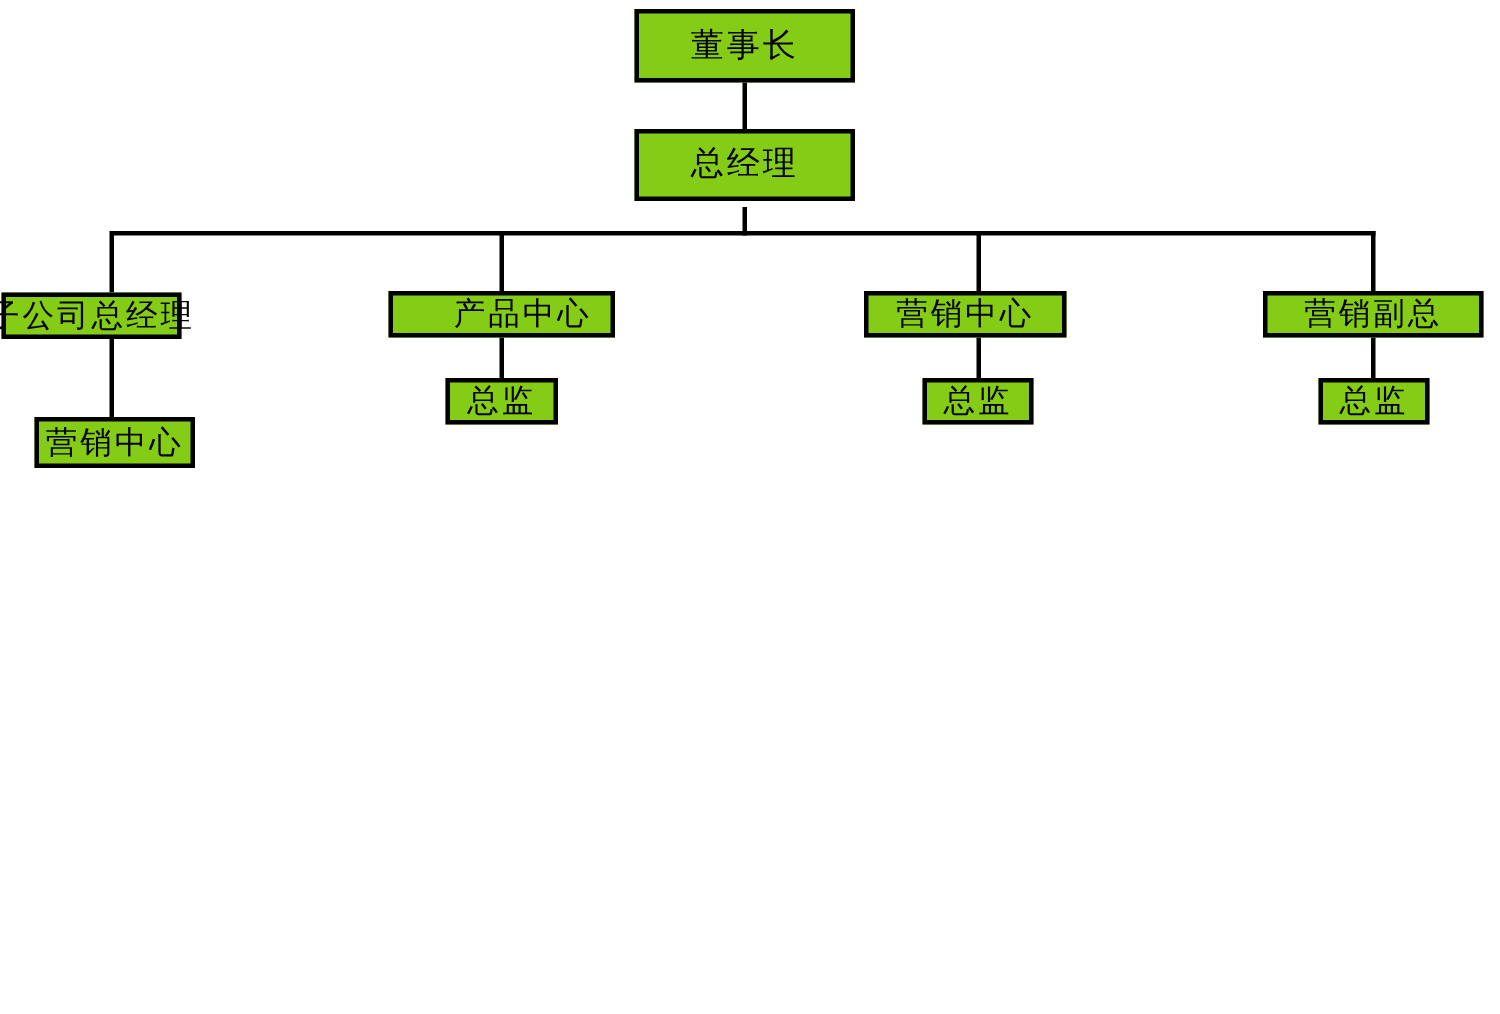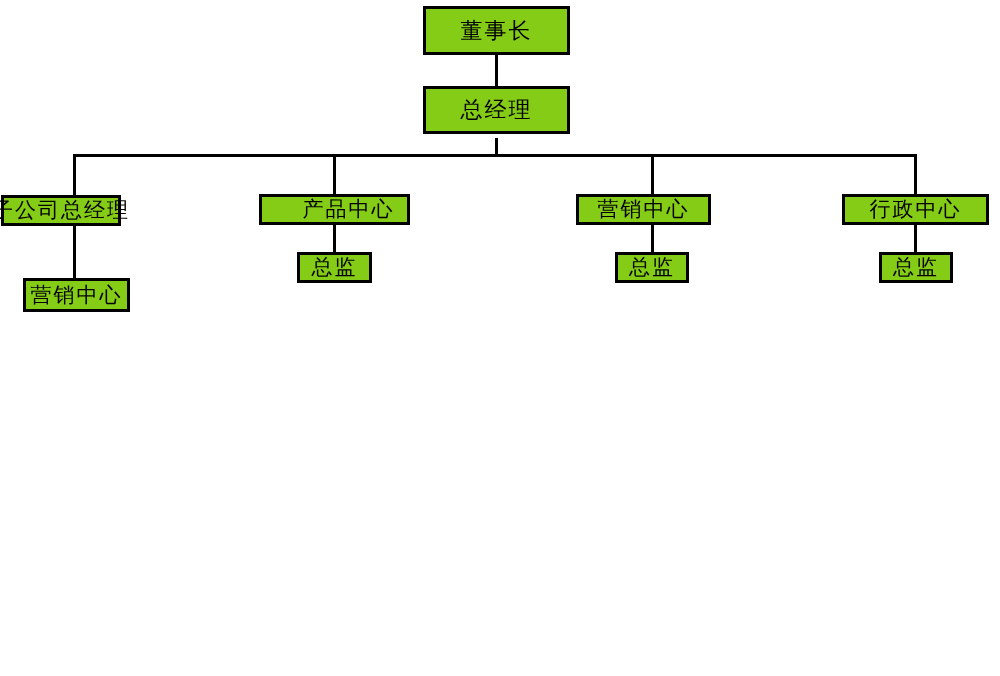--- a/index.html
+++ b/index.html
@@ -80,21 +80,21 @@
   <div class="node lvl-top n-chairman">董事长</div>
 
   <div class="node lvl-top n-general-manager">总经理</div>
 
   <div class="node n-subsidiary-gm">子公司总经理</div>
 
   <div class="node n-product-center">产品中心</div>
 
   <div class="node n-marketing-center">营销中心</div>
 
-  <div class="node n-admin-center">行政中心</div>
+  <div class="node n-admin-center">营销副总</div>
 
   <div class="node n-marketing-vp">营销中心</div>
 
   <div class="node n-product-director">总监</div>
 
   <div class="node n-marketing-director">总监</div>
 
   <div class="node n-admin-director">总监</div>
 
 </div>

